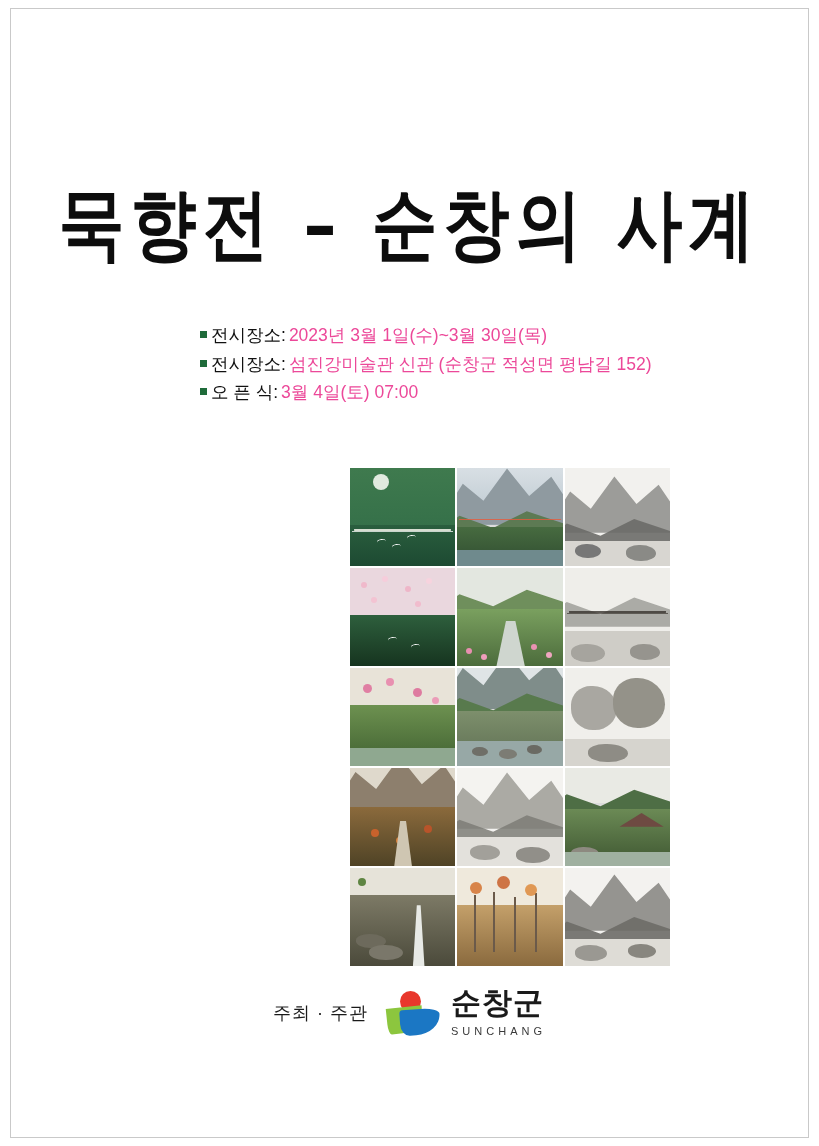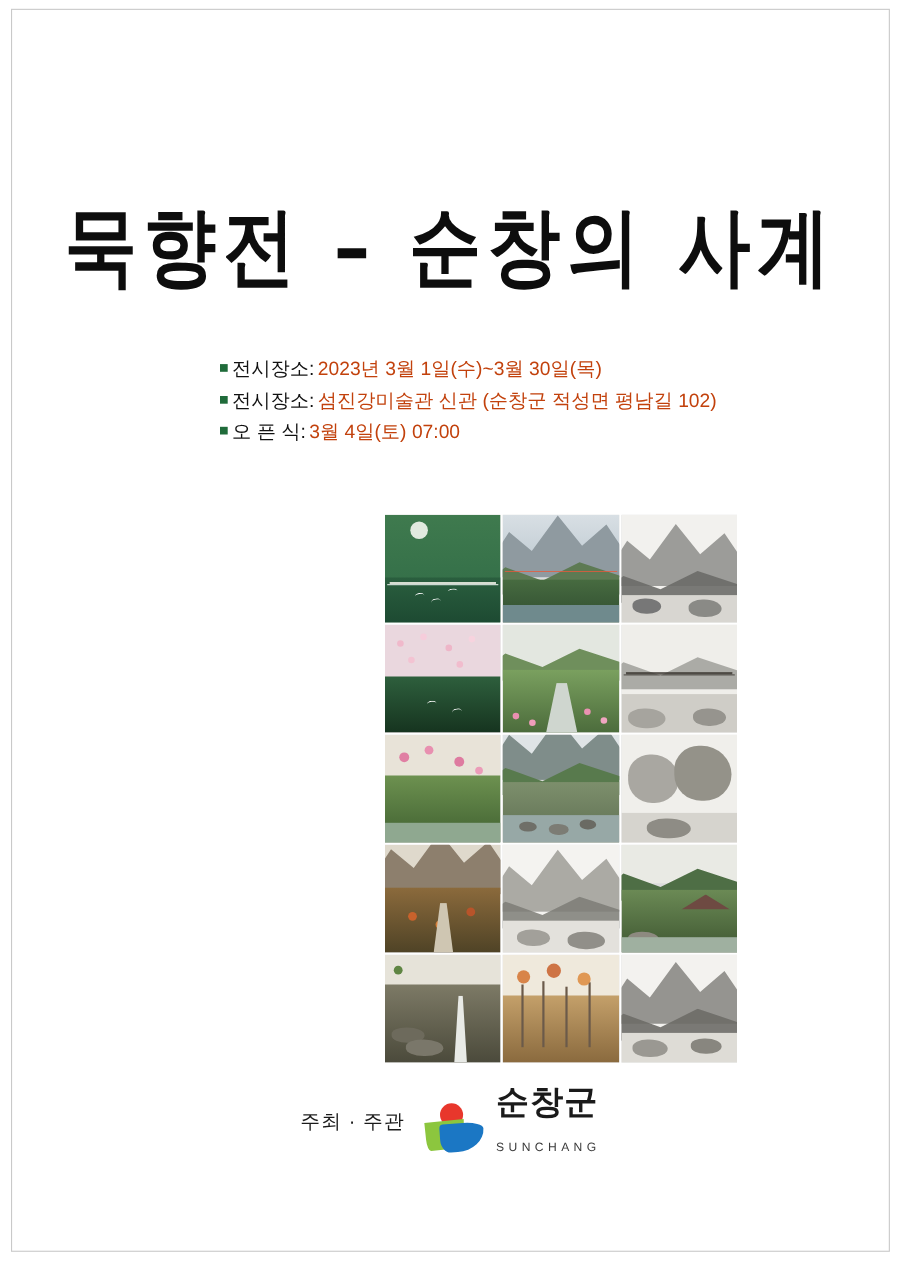--- a/index.html
+++ b/index.html
@@ -71,21 +71,21 @@
     background: #1f6b3a;
     margin-top: 7px;
     margin-right: 4px;
     flex: 0 0 auto;
   }
   .info-label {
     white-space: pre;
     color: #111;
   }
   .info-value {
-    color: #c2410c;
+    color: #ec4899;
     margin-left: 3px;
   }
   
   .grid {
     position: absolute;
     left: 350px;
     top: 468px;
     width: 320px;
     height: 498px;
     display: grid;
@@ -185,21 +185,21 @@
   .logo-kr {
     font-size: 30px;
     font-weight: 700;
     color: #1a1a1a;
     letter-spacing: 1px;
   }
   .logo-en {
     font-size: 11px;
     letter-spacing: 4px;
     color: #3a3a3a;
-    margin-top: 20px;
+    margin-top: 8px;
     text-align: center;
   }
 </style>
 </head>
 <body>
 
 <div class="poster">
 
   <div class="frame-border"></div>
 
@@ -211,21 +211,21 @@
 
     <div class="info-row">
       <span class="bullet"></span>
       <span class="info-label">전시장소:</span>
       <span class="info-value">2023년 3월 1일(수)~3월 30일(목)</span>
     </div>
 
     <div class="info-row">
       <span class="bullet"></span>
       <span class="info-label">전시장소:</span>
-      <span class="info-value">섬진강미술관 신관 (순창군 적성면 평남길 102)</span>
+      <span class="info-value">섬진강미술관 신관 (순창군 적성면 평남길 152)</span>
     </div>
 
     <div class="info-row">
       <span class="bullet"></span>
       <span class="info-label">오 픈 식:</span>
       <span class="info-value">3월 4일(토) 07:00</span>
     </div>
 
   </div>
 

